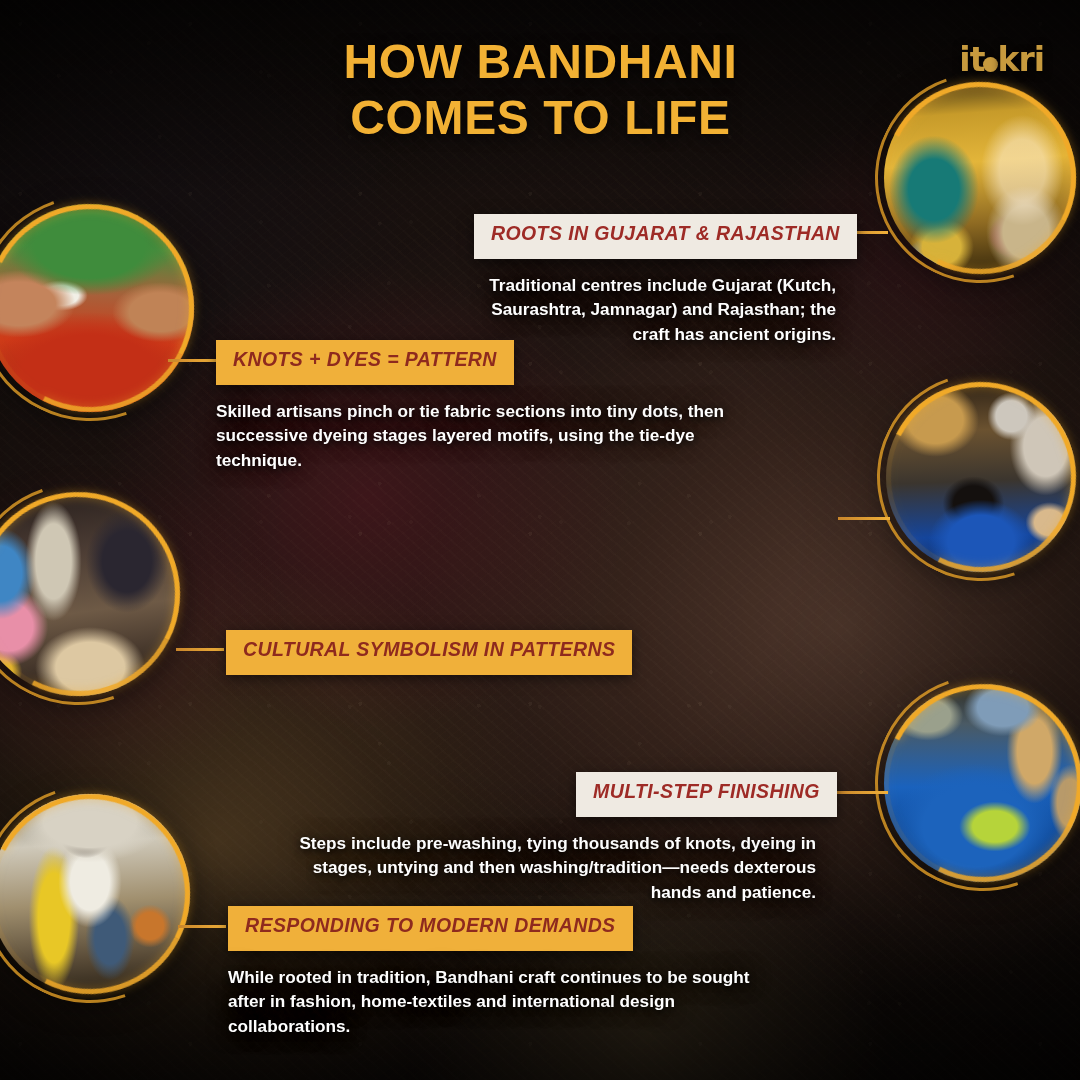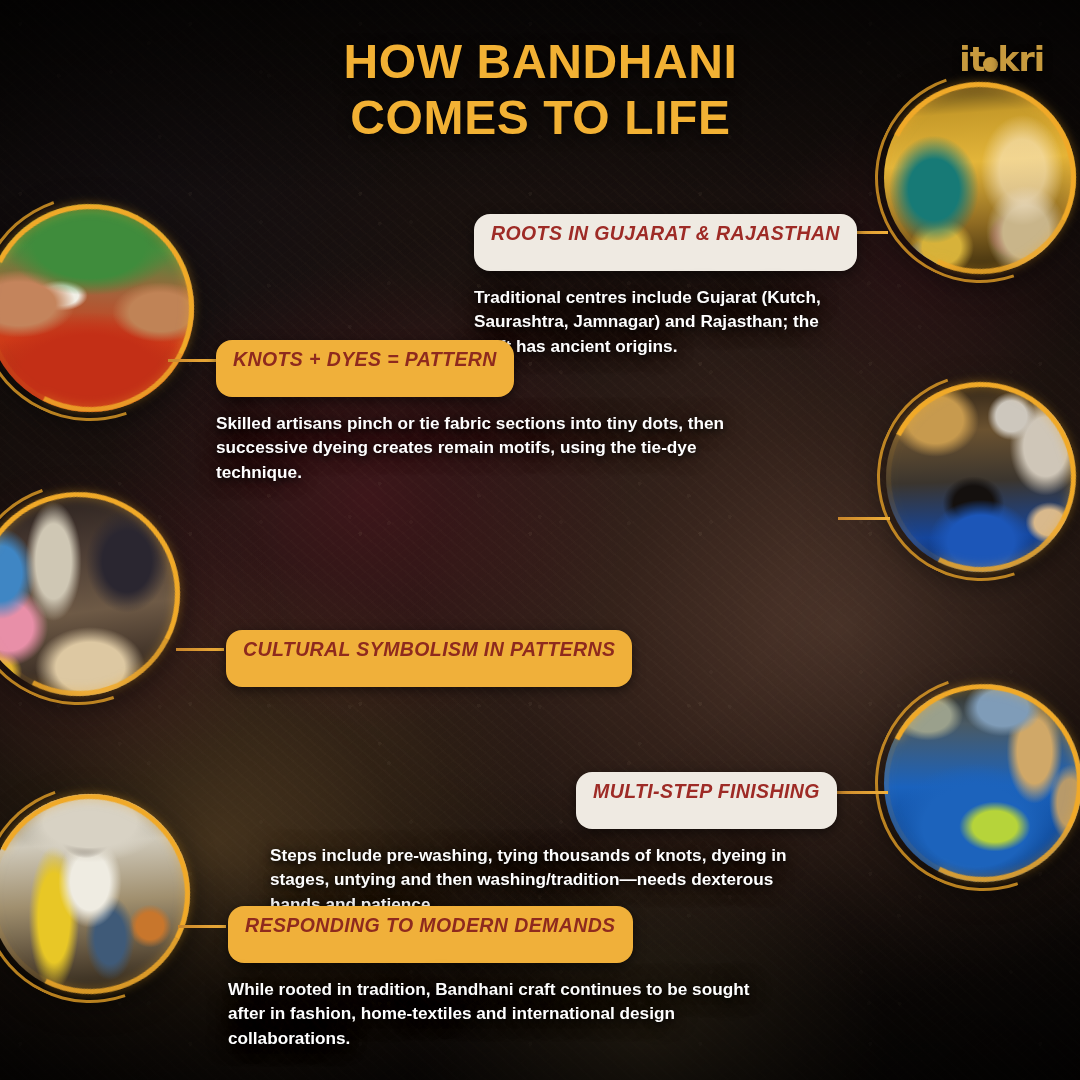--- a/index.html
+++ b/index.html
@@ -64,34 +64,33 @@
     text-shadow:0 2px 8px rgba(0,0,0,.8);
   }
   .logo .dotmark{
     display:inline-block;width:15px;height:15px;border-radius:50%;
     background:#C79A3E;vertical-align:-1px;margin:0 -1px;
   }
 
   
   .sec{position:absolute;z-index:25;}
   .label{
-    display:inline-block;padding:8px 17px 26px;
+    display:inline-block;padding:8px 17px 14px;
     font-size:19.5px;font-weight:bold;font-style:italic;
     letter-spacing:.4px;white-space:nowrap;
     box-shadow:0 3px 12px rgba(0,0,0,.55);
-    border-radius:16px;
   }
   .label.cream{background:#EFEAE2;color:#9E2B26;}
   .label.amber{background:#F0B03A;color:#8E2A1E;}
   .body{
     margin-top:14px;color:#ffffff;font-weight:bold;
     font-size:17.2px;line-height:1.42;
     text-shadow:0 2px 7px rgba(0,0,0,.9),0 0 22px rgba(0,0,0,.6);
   }
-  .ralign{}
+  .ralign{text-align:right;}
   .lalign{text-align:left;}
 
   
   .conn{position:absolute;height:2.5px;background:linear-gradient(90deg,#C9862B,#F0B03A);z-index:24;}
 
   
   .photo{position:absolute;border-radius:50%;overflow:hidden;z-index:20;
          box-shadow:0 8px 30px rgba(0,0,0,.6);}
   .photo .scene{position:absolute;inset:0;}
   .ring{position:absolute;border-radius:50%;z-index:21;pointer-events:none;}
@@ -234,21 +233,21 @@
   <div class="conn" style="left:836px;top:791px;width:52px;"></div>
   <div class="conn" style="left:178px;top:925px;width:48px;"></div>
 
   <div class="sec" style="left:474px;top:214px;width:362px;">
     <div class="label cream">ROOTS IN GUJARAT &amp; RAJASTHAN</div>
     <div class="body ralign">Traditional centres include Gujarat (Kutch, Saurashtra, Jamnagar) and Rajasthan; the craft has ancient origins.</div>
   </div>
 
   <div class="sec" style="left:216px;top:340px;width:540px;">
     <div class="label amber">KNOTS + DYES = PATTERN</div>
-    <div class="body lalign">Skilled artisans pinch or tie fabric sections into tiny dots, then successive dyeing creates remain motifs, using the tie-dye technique.</div>
+    <div class="body lalign">Skilled artisans pinch or tie fabric sections into tiny dots, then successive dyeing stages layered motifs, using the tie-dye technique.</div>
   </div>
 
 
   <div class="sec" style="left:226px;top:630px;width:560px;text-decoration:underline;">
     <div class="label amber">CULTURAL SYMBOLISM IN PATTERNS</div>
   </div>
 
   <div class="sec" style="left:576px;top:772px;width:240px;">
     <div class="label cream">MULTI-STEP FINISHING</div>
     <div class="body ralign" style="width:546px;margin-left:-306px;">Steps include pre-washing, tying thousands of knots, dyeing in stages, untying and then washing/tradition—needs dexterous hands and patience.</div>

